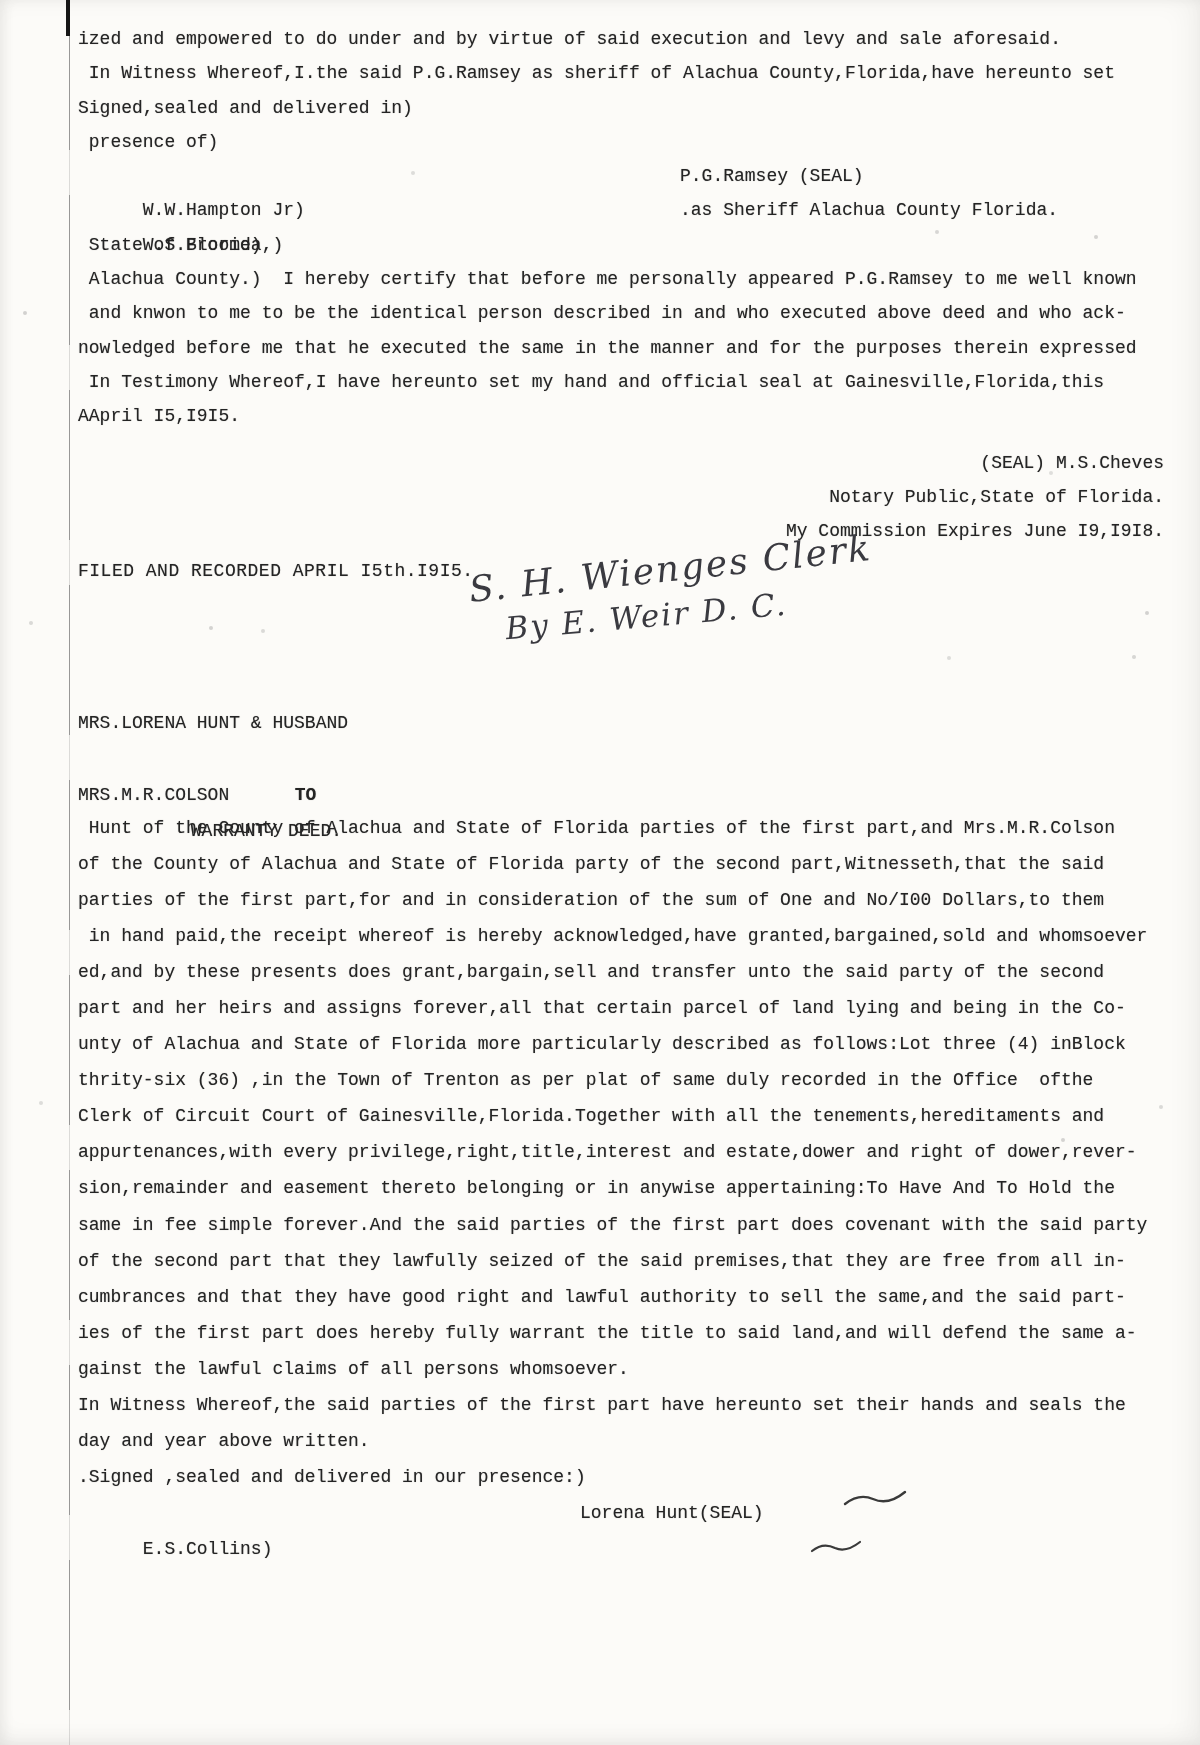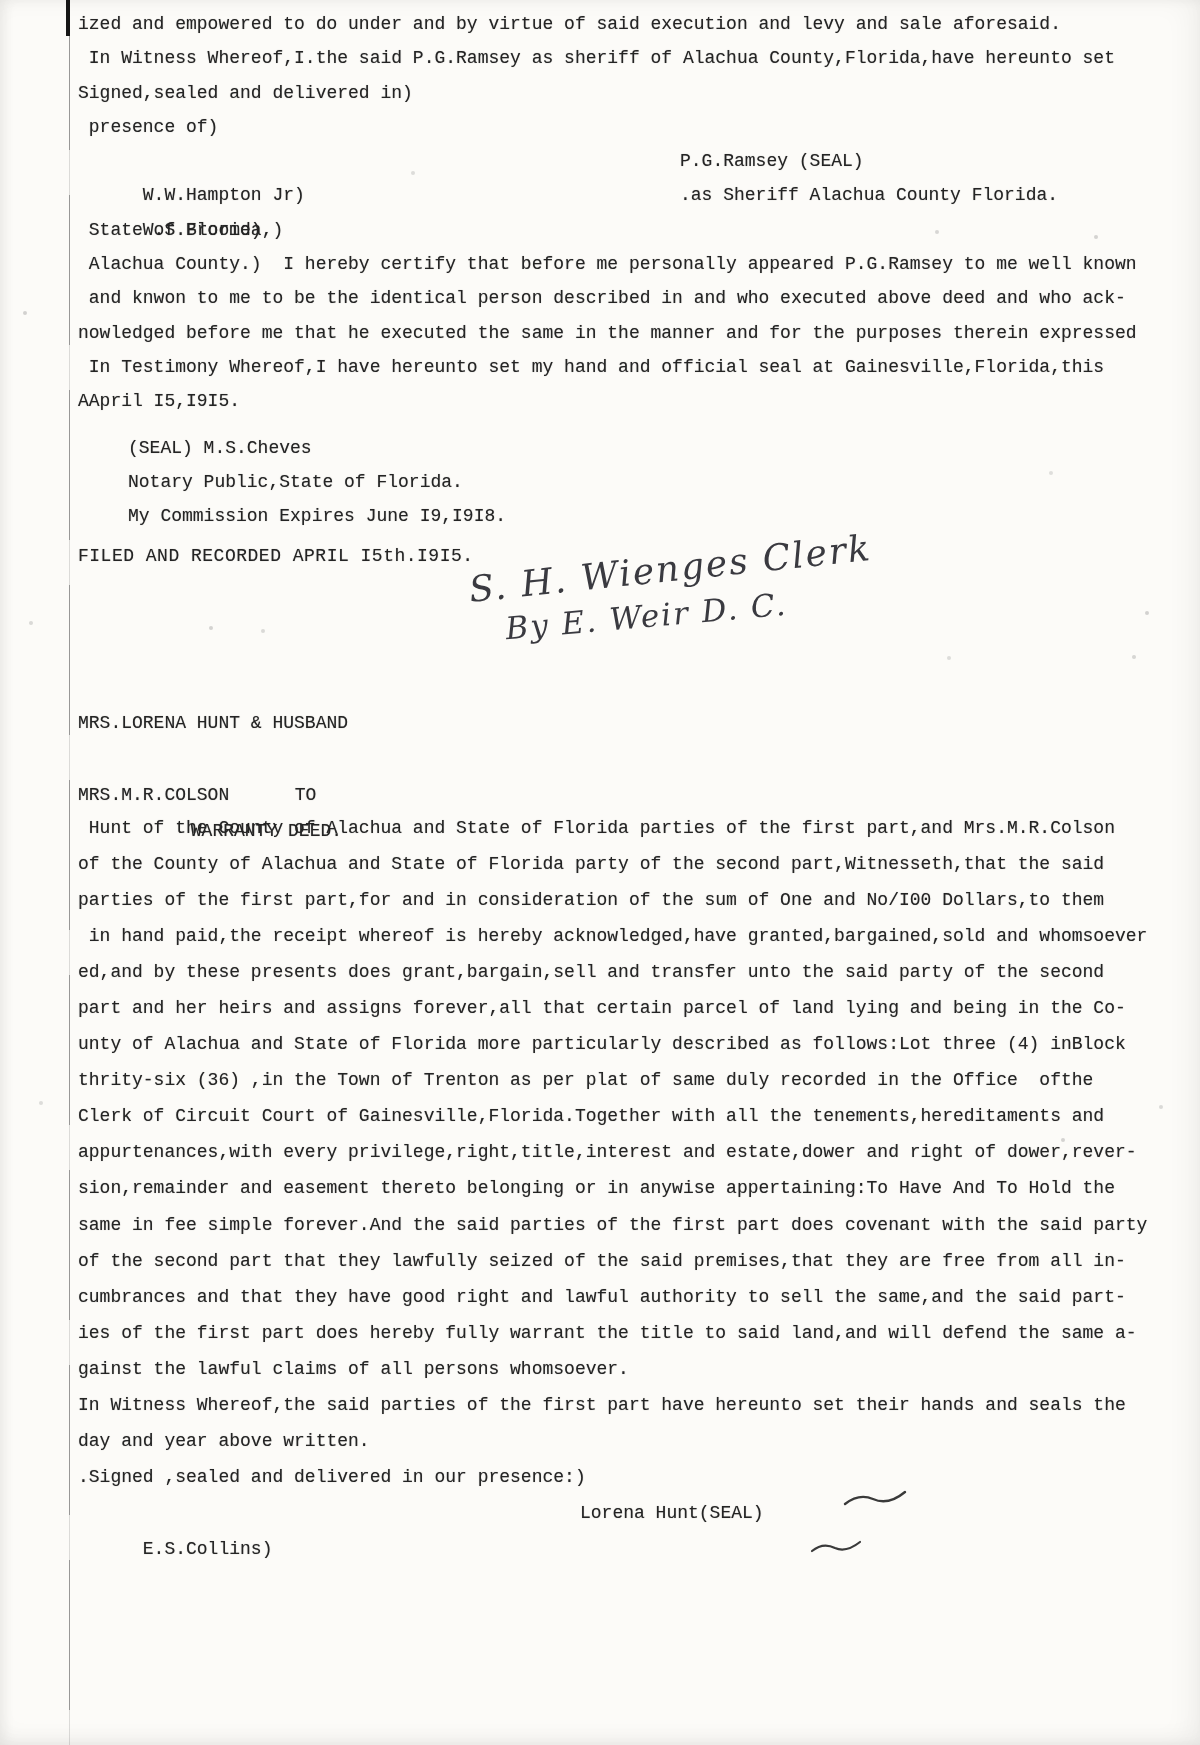--- a/index.html
+++ b/index.html
@@ -24,40 +24,40 @@
       rgba(70,70,70,.18) 150px 195px);
   }
   .margin-mark { position:absolute; left:66px; top:0; width:4px; height:36px; background:#161616; }
 
   .ln {
     white-space:pre;
     font-size:18px;
     line-height:34.3px; height:34.3px;
     text-shadow:0 0 1px rgba(30,30,30,.38);
   }
-  .sec1 { position:absolute; left:78px; right:36px; top:7px; }
+  .sec1 { position:absolute; left:78px; right:36px; top:22px; }
   .two { position:relative; }
   .rpart { position:absolute; left:602px; top:0; }
   .rpart.sig2 { left:502px; }
-  .center-block { margin-top:12px; text-align:left; padding-left:50px; }
+  .center-block { margin-top:12px; text-align:right; padding-left:50px; }
   .filed { margin-top:6px; letter-spacing:.5px; }
 
   .handwriting div {
     position:absolute;
     font-family:"DejaVu Serif",serif;
     font-style:italic;
     color:#3a3a40;
     white-space:pre;
   }
   .hw1 { left:468px; top:548px; font-size:36px; letter-spacing:2px; transform:rotate(-6deg); }
   .hw2 { left:505px; top:598px; font-size:31px; letter-spacing:2px; transform:rotate(-5deg); }
 
   .sec2head { position:absolute; left:78px; right:36px; top:705px; }
   .sec2head .ln { line-height:36px; height:36px; }
-  .to-label { margin-left:152px; }
+  .to-label { margin-left:152px;font-weight:bold; }
   .instr { margin-left:48px;text-align:center; }
 
   .sec2body { position:absolute; left:78px; right:36px; top:810px; }
   .sec2body .ln { line-height:36.05px; height:36.05px; }
 
   .pen-marks { position:absolute; left:0; top:0; pointer-events:none; }
 
   .specks {
     position:absolute; left:0; top:0; width:2px; height:2px; border-radius:50%;
     box-shadow:

